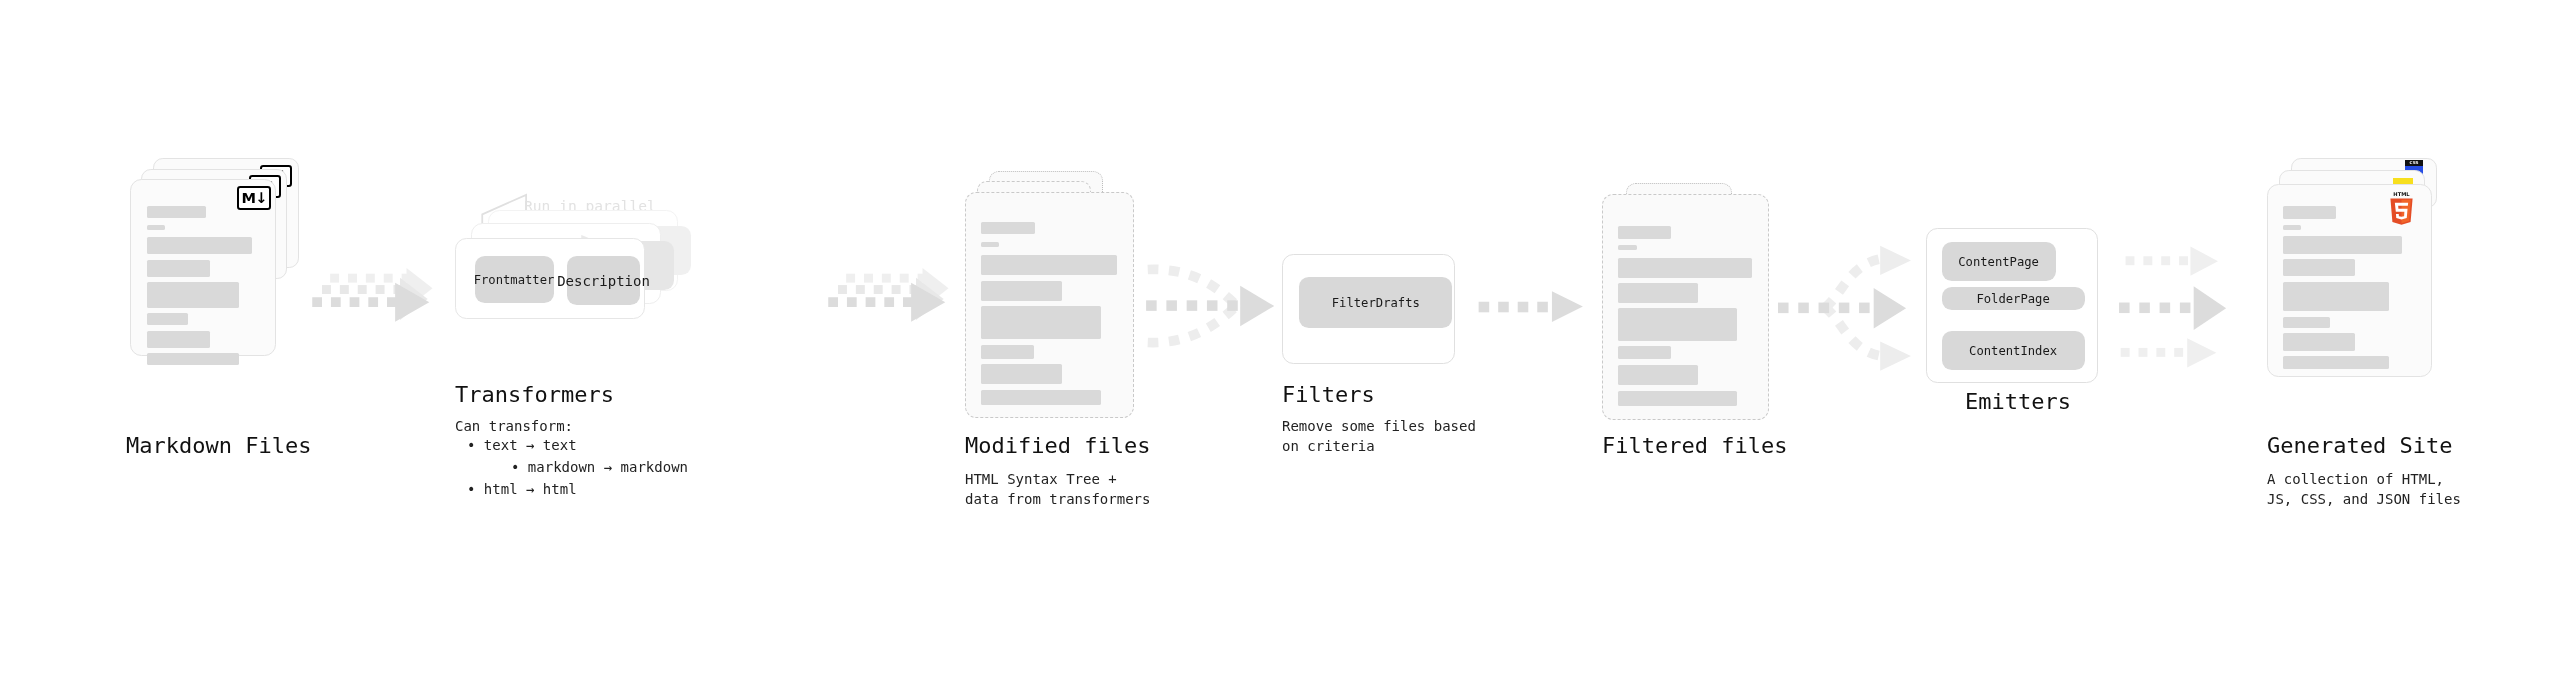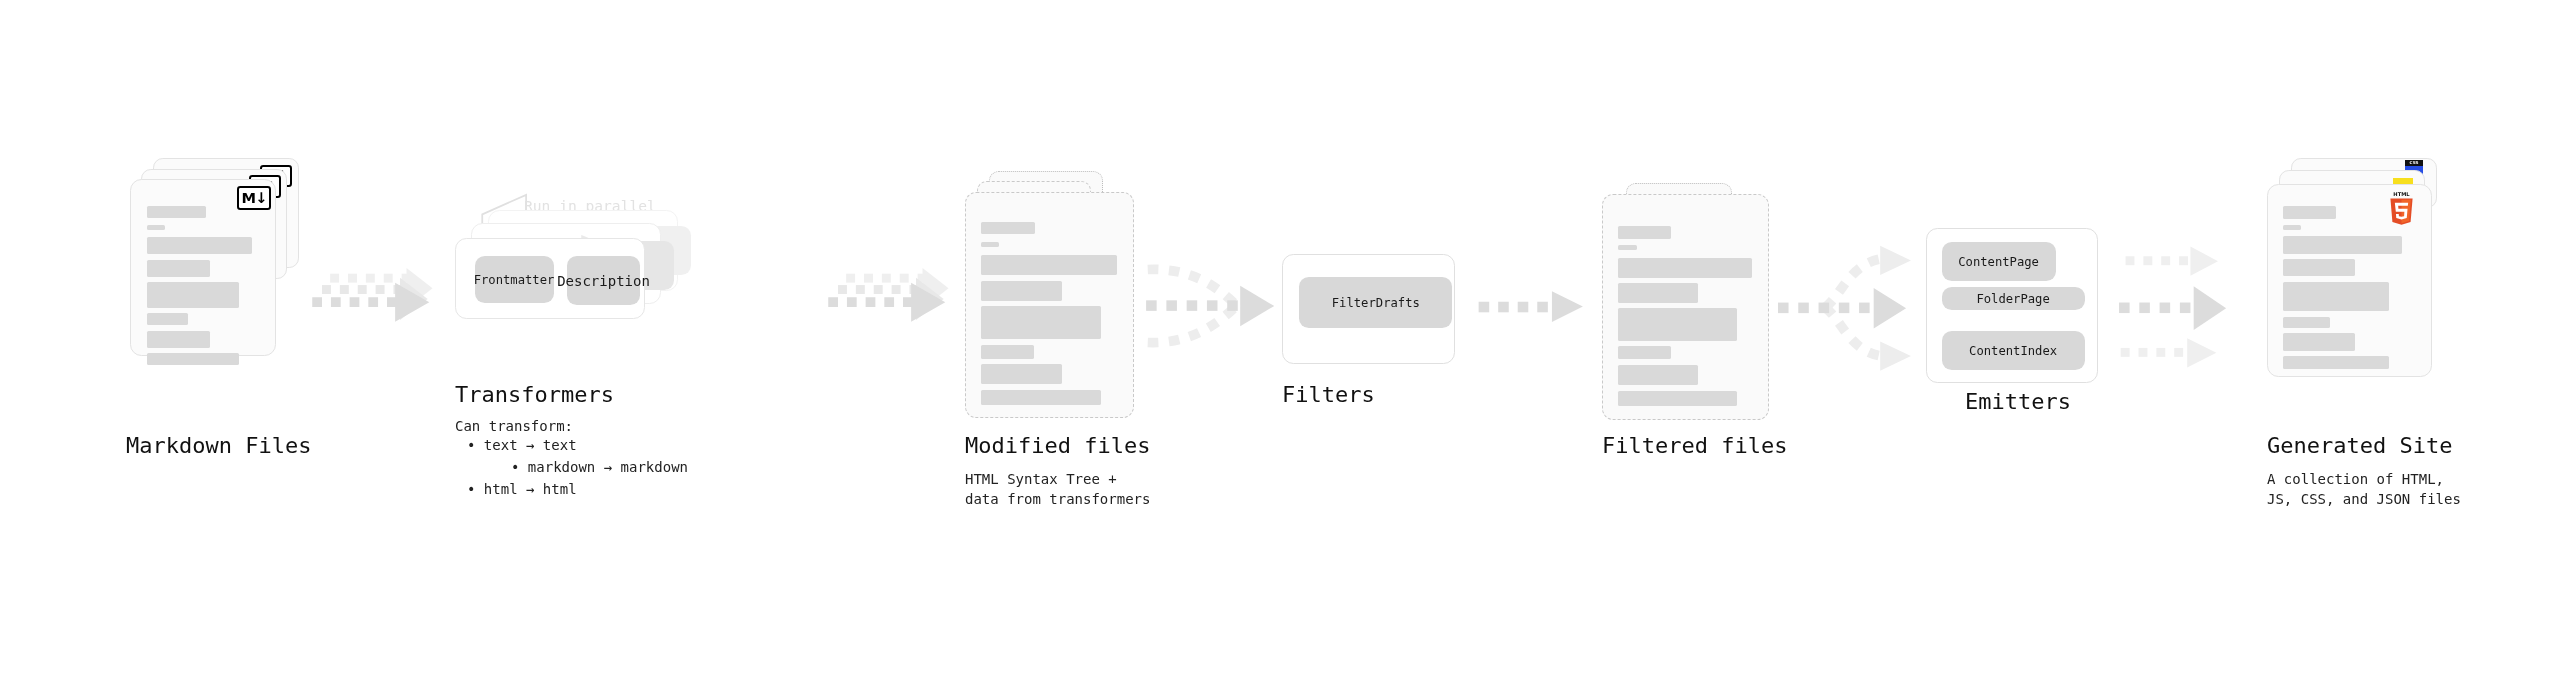--- a/index.html
+++ b/index.html
@@ -212,20 +212,22 @@
       <polygon points="126,34 168,59 126,84"></polygon>
     </g>
   </svg>
 
   <div class="procbox" style="left:1282px;top:254px;width:173px;height:110px;">
     <div class="pill" style="left:16.3px;top:22px;width:153px;height:51px;font-size:12.2px;">
       <span>FilterDrafts</span>
     </div>
   </div>
   <div class="title" style="left:1282px;top:382px;">Filters</div>
+  <div class="sub" style="left:1282px;top:417px;">Remove some files based
+on criteria</div>
 
   <svg style="left:1477px;top:291px;width:114px;height:41px;" viewBox="0 0 140 50">
     <g fill="#dcdcdc">
       <rect x="2" y="13" width="13" height="13"></rect>
         <rect x="26" y="13" width="13" height="13"></rect>
       <rect x="50" y="13" width="13" height="13"></rect>
         <rect x="74" y="13" width="13" height="13"></rect>
       <polygon points="92,0 130,19, 92,38"></polygon>
     </g>
   </svg>

